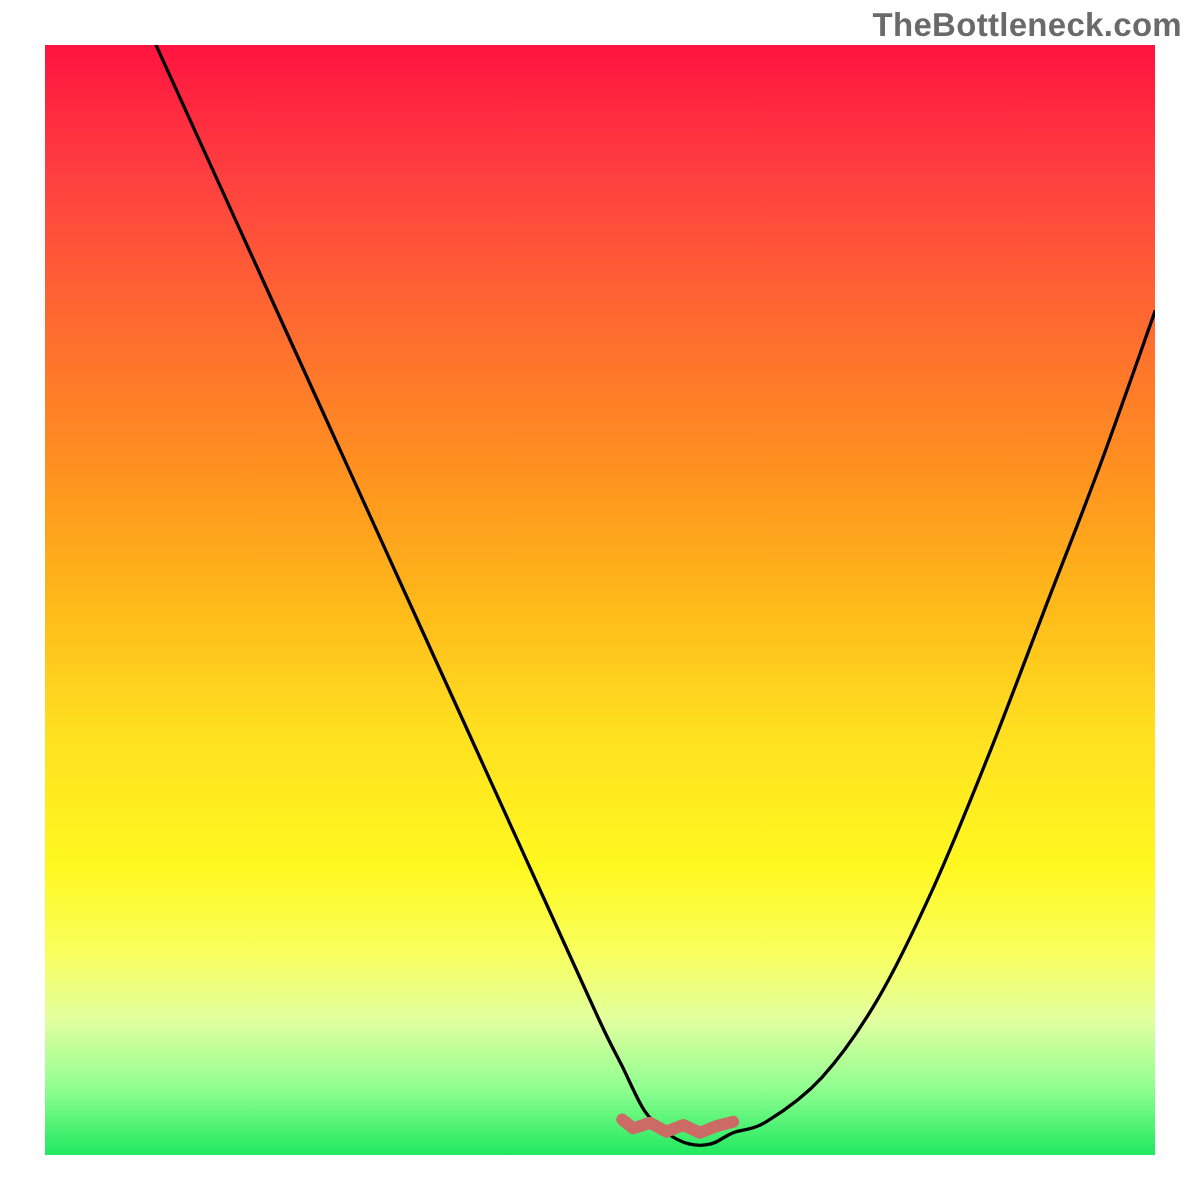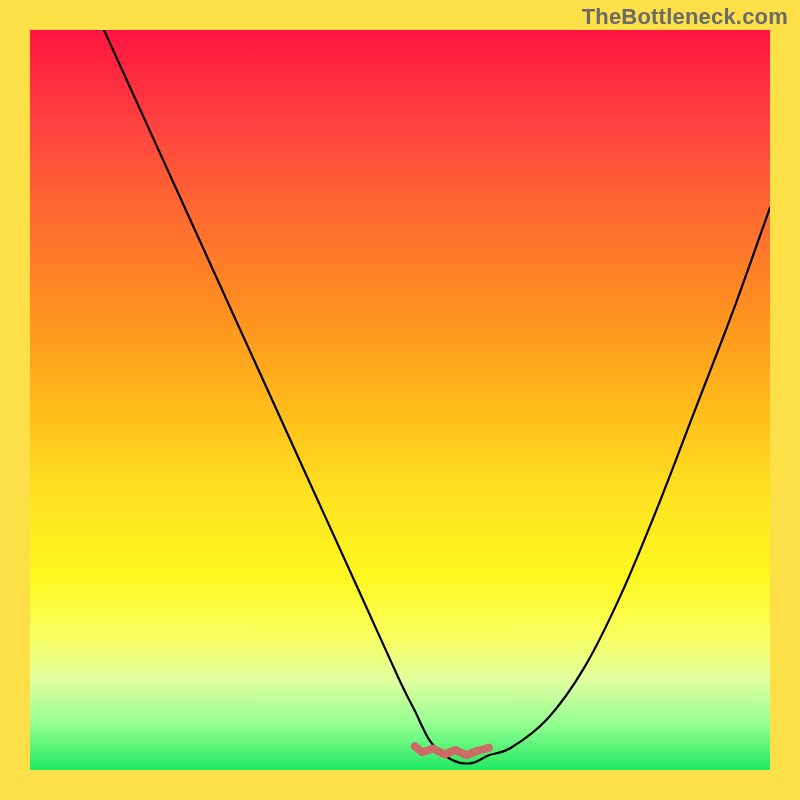--- a/index.html
+++ b/index.html
@@ -8,21 +8,21 @@
     width: 800px;
     height: 800px;
     overflow: hidden;
     background: #000;
     font-family: Arial, Helvetica, sans-serif;
   }
   .frame {
     position: relative;
     width: 800px;
     height: 800px;
-    background: #fde047;
+    background: #ffffff;
   }
   .plot-area {
     position: absolute;
     left: 30px;
     top: 30px;
     width: 740px;
     height: 740px;
     background: linear-gradient(to bottom,
       #ff143f 0%,
       #ff4040 12%,

